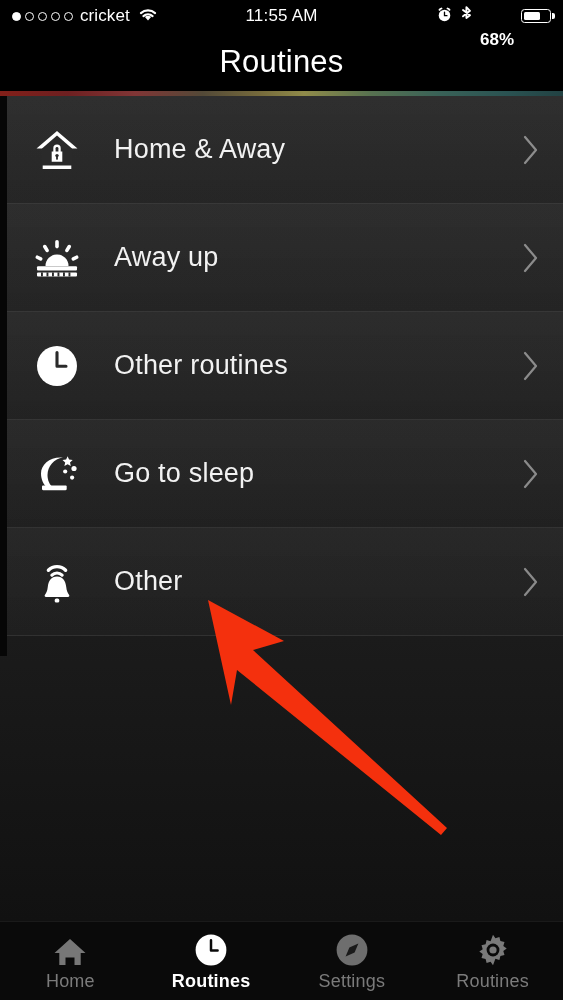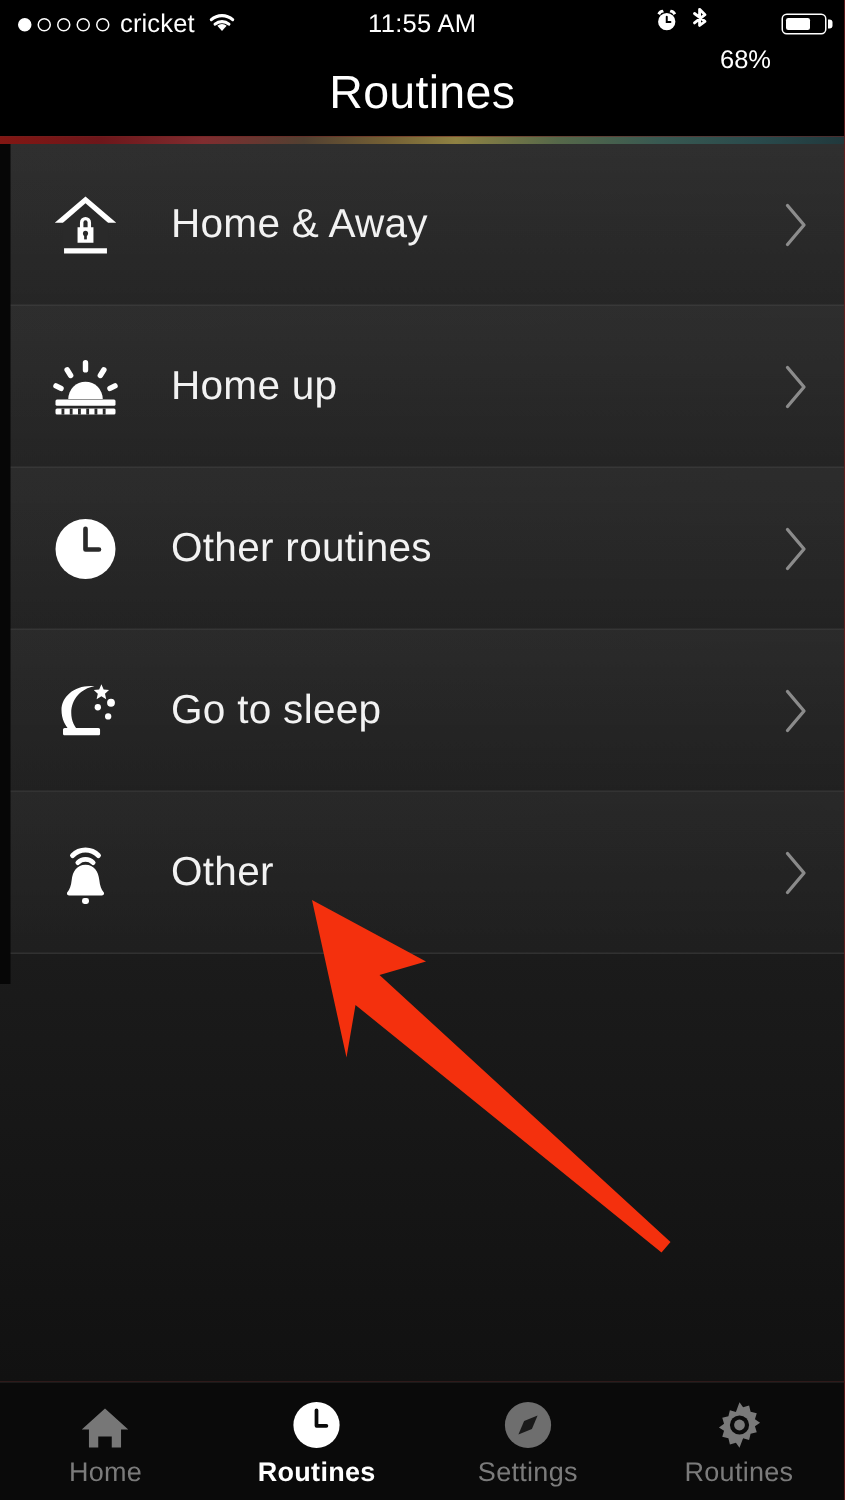--- a/index.html
+++ b/index.html
@@ -3,21 +3,21 @@
 <meta charset="utf-8">
 <style>
   * { margin:0; padding:0; box-sizing:border-box; }
   html,body{ background:#000; }
   body{
     width:563px; height:1000px;
     font-family:"Liberation Sans", sans-serif;
     color:#fff; overflow:hidden; position:relative;
   }
 
-  #phone{ position:absolute; inset:0; background:#ef4444; overflow:hidden; }
+  #phone{ position:absolute; inset:0; background:#fef9c3; overflow:hidden; }
 
   
   .left-gutter{
     position:absolute; left:0; top:96px; width:7px; height:560px;
     background:#060606; z-index:6; pointer-events:none;
   }
 
   
   .statusbar{
     position:absolute; left:0; top:0; width:100%; height:32px;
@@ -27,21 +27,21 @@
   .sb-left{ display:flex; align-items:center; gap:7px; }
   .dots{ display:flex; align-items:center; gap:4px; }
   .dot{ width:9px; height:9px; border-radius:50%; border:1.6px solid #fff; }
   .dot.on{ background:#fff; }
   .carrier{ font-size:17px; letter-spacing:.1px; font-weight:400; color:#fff; }
   .sb-center{
     position:absolute; left:0; right:0; text-align:center;
     font-size:17px; font-weight:400; letter-spacing:.2px; pointer-events:none;
   }
   .sb-right{ margin-left:auto; display:flex; align-items:center; gap:7px; z-index:2; }
-  .batt-pct{ font-size:17px; font-weight:400;margin-top:47px; }
+  .batt-pct{ font-size:17px; font-weight:700;margin-top:47px; }
   .batt{
     width:30px; height:14px; border:1.7px solid #fff; border-radius:3.5px;
     position:relative; display:flex; align-items:center; padding:1.6px;
   }
   .batt:after{
     content:""; position:absolute; right:-4.5px; top:50%; transform:translateY(-50%);
     width:2.6px; height:6px; background:#fff; border-radius:0 2px 2px 0;
   }
   .batt-fill{ height:100%; background:#fff; border-radius:1.5px; }
 
@@ -197,21 +197,21 @@
           <g fill="#2a2a2a">
             <rect x="9" y="36.4" width="1.9" height="4"></rect>
             <rect x="14.5" y="36.4" width="1.9" height="4"></rect>
             <rect x="20" y="36.4" width="1.9" height="4"></rect>
             <rect x="25.5" y="36.4" width="1.9" height="4"></rect>
             <rect x="31" y="36.4" width="1.9" height="4"></rect>
             <rect x="36.5" y="36.4" width="1.9" height="4"></rect>
           </g>
         </svg>
       </div>
-      <div class="row-label">Home up</div>
+      <div class="row-label">Away up</div>
       <svg class="chev" viewBox="0 0 22 34">
         <path d="M6 4l11 13L6 30" stroke="#c9c9c9" stroke-width="2.2" fill="none" stroke-linecap="round" stroke-linejoin="round"></path>
       </svg>
     </div>
 
     <div class="row">
       <div class="row-icon">
         <svg width="46" height="46" viewBox="0 0 46 46">
           <circle cx="23" cy="23" r="20" fill="#fff"></circle>
           <path d="M23 9.5v13.8h9" stroke="#2a2a2a" stroke-width="3.1" fill="none" stroke-linecap="round" stroke-linejoin="round"></path>

